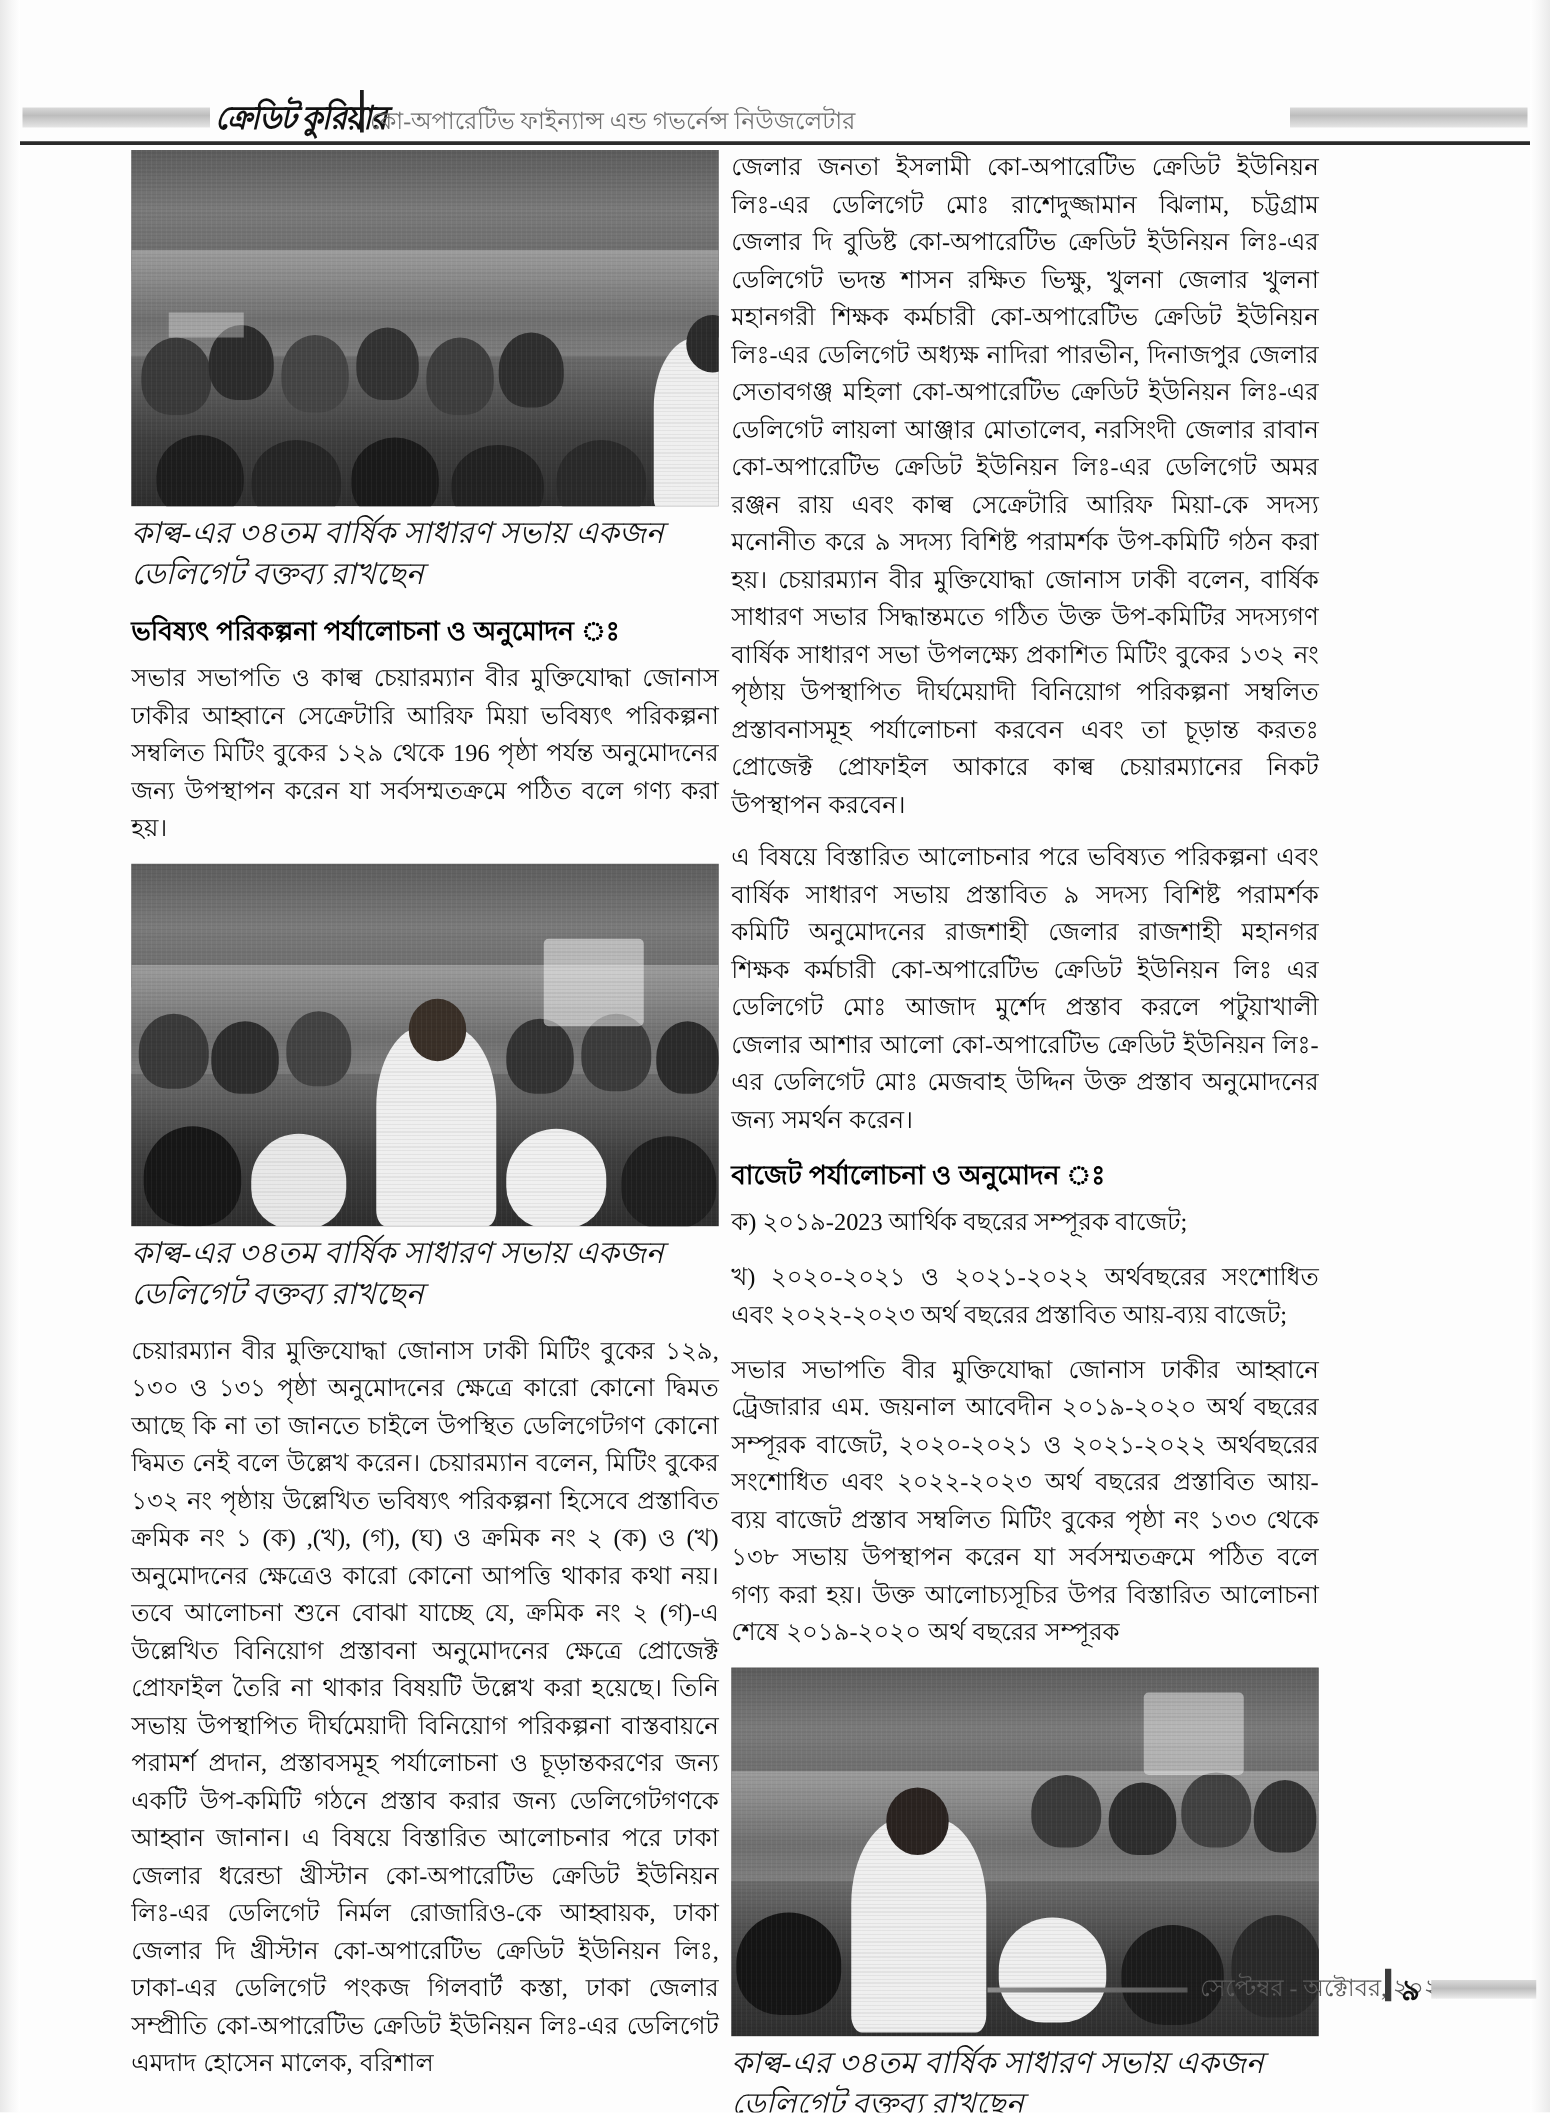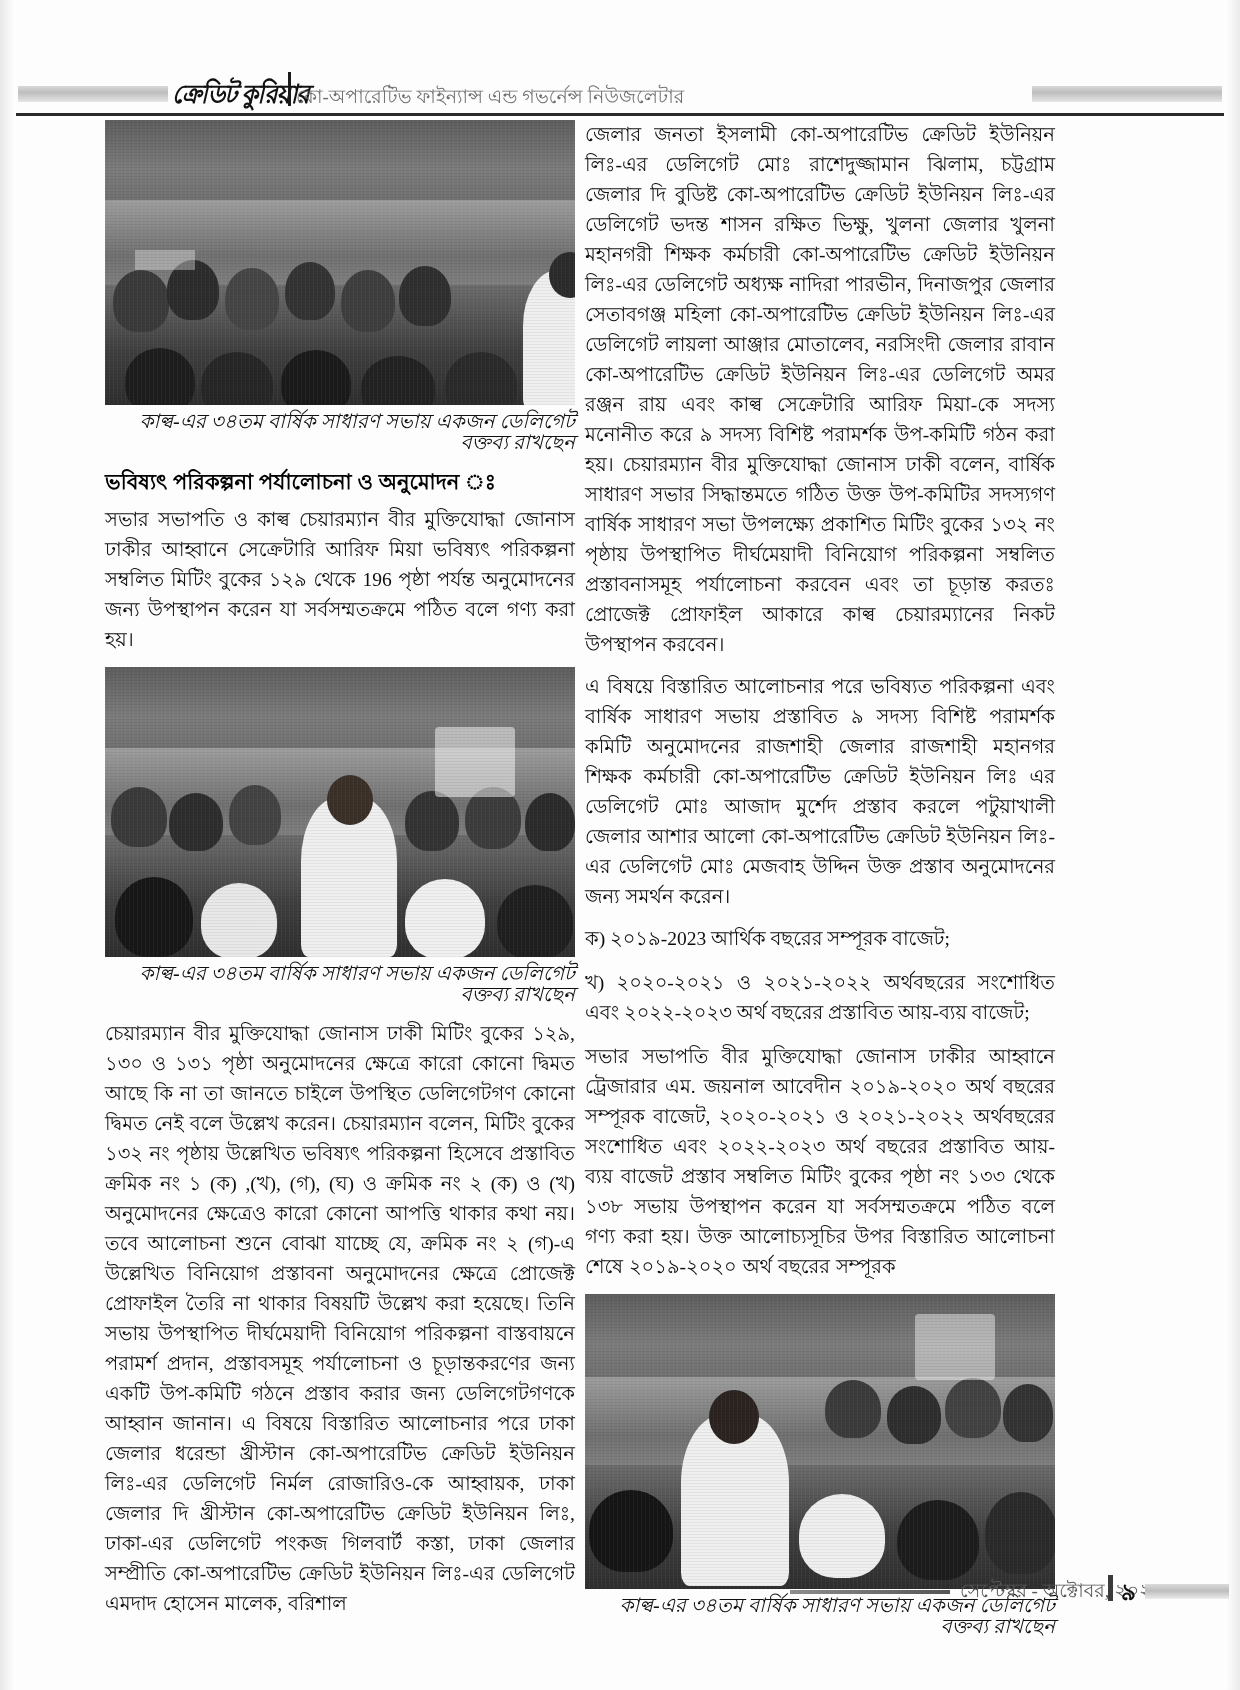--- a/index.html
+++ b/index.html
@@ -123,24 +123,24 @@
   }
   .noise{
     position:absolute;inset:0;
     background-image:
       repeating-linear-gradient(0deg, rgba(0,0,0,.055) 0 1px, transparent 1px 3px),
       repeating-linear-gradient(90deg, rgba(255,255,255,.045) 0 1px, transparent 1px 4px);
     pointer-events:none;
   }
 
   .caption{
-    font-size:20px;
+    font-size:24px;
     font-style:italic;
-    text-align:right;
-    line-height:21px;
+    text-align:left;
+    line-height:33px;
     color:#101010;
     margin:3px 0 14px 0;
     font-family:"Liberation Serif", serif;
   }
 
   
   .footer{
     position:absolute;left:105px;right:105px;bottom:82px;height:34px;
   }
   .ft-rule{
@@ -232,20 +232,21 @@
     <div class="caption">কাল্ব-এর ৩৪তম বার্ষিক সাধারণ সভায় একজন ডেলিগেট বক্তব্য রাখছেন</div>
 
     <p class="body">চেয়ারম্যান বীর মুক্তিযোদ্ধা জোনাস ঢাকী মিটিং বুকের ১২৯, ১৩০ ও ১৩১ পৃষ্ঠা অনুমোদনের ক্ষেত্রে কারো কোনো দ্বিমত আছে কি না তা জানতে চাইলে উপস্থিত ডেলিগেটগণ কোনো দ্বিমত নেই বলে উল্লেখ করেন। চেয়ারম্যান বলেন, মিটিং বুকের ১৩২ নং পৃষ্ঠায় উল্লেখিত ভবিষ্যৎ পরিকল্পনা হিসেবে প্রস্তাবিত ক্রমিক নং ১ (ক) ,(খ), (গ), (ঘ) ও ক্রমিক নং ২ (ক) ও (খ) অনুমোদনের ক্ষেত্রেও কারো কোনো আপত্তি থাকার কথা নয়। তবে আলোচনা শুনে বোঝা যাচ্ছে যে, ক্রমিক নং ২ (গ)-এ উল্লেখিত বিনিয়োগ প্রস্তাবনা অনুমোদনের ক্ষেত্রে প্রোজেক্ট প্রোফাইল তৈরি না থাকার বিষয়টি উল্লেখ করা হয়েছে। তিনি সভায় উপস্থাপিত দীর্ঘমেয়াদী বিনিয়োগ পরিকল্পনা বাস্তবায়নে পরামর্শ প্রদান, প্রস্তাবসমূহ পর্যালোচনা ও চূড়ান্তকরণের জন্য একটি উপ-কমিটি গঠনে প্রস্তাব করার জন্য ডেলিগেটগণকে আহ্বান জানান। এ বিষয়ে বিস্তারিত আলোচনার পরে ঢাকা জেলার ধরেন্ডা খ্রীস্টান কো-অপারেটিভ ক্রেডিট ইউনিয়ন লিঃ-এর ডেলিগেট নির্মল রোজারিও-কে আহ্বায়ক, ঢাকা জেলার দি খ্রীস্টান কো-অপারেটিভ ক্রেডিট ইউনিয়ন লিঃ, ঢাকা-এর ডেলিগেট পংকজ গিলবার্ট কস্তা, ঢাকা জেলার সম্প্রীতি কো-অপারেটিভ ক্রেডিট ইউনিয়ন লিঃ-এর ডেলিগেট এমদাদ হোসেন মালেক, বরিশাল</p>
   </div>
 
   <div class="col col-right">
 
     <p class="body">জেলার জনতা ইসলামী কো-অপারেটিভ ক্রেডিট ইউনিয়ন লিঃ-এর ডেলিগেট মোঃ রাশেদুজ্জামান ঝিলাম, চট্টগ্রাম জেলার দি বুডিষ্ট কো-অপারেটিভ ক্রেডিট ইউনিয়ন লিঃ-এর ডেলিগেট ভদন্ত শাসন রক্ষিত ভিক্ষু, খুলনা জেলার খুলনা মহানগরী শিক্ষক কর্মচারী কো-অপারেটিভ ক্রেডিট ইউনিয়ন লিঃ-এর ডেলিগেট অধ্যক্ষ নাদিরা পারভীন, দিনাজপুর জেলার সেতাবগঞ্জ মহিলা কো-অপারেটিভ ক্রেডিট ইউনিয়ন লিঃ-এর ডেলিগেট লায়লা আঞ্জার মোতালেব, নরসিংদী জেলার রাবান কো-অপারেটিভ ক্রেডিট ইউনিয়ন লিঃ-এর ডেলিগেট অমর রঞ্জন রায় এবং কাল্ব সেক্রেটারি আরিফ মিয়া-কে সদস্য মনোনীত করে ৯ সদস্য বিশিষ্ট পরামর্শক উপ-কমিটি গঠন করা হয়। চেয়ারম্যান বীর মুক্তিযোদ্ধা জোনাস ঢাকী বলেন, বার্ষিক সাধারণ সভার সিদ্ধান্তমতে গঠিত উক্ত উপ-কমিটির সদস্যগণ বার্ষিক সাধারণ সভা উপলক্ষ্যে প্রকাশিত মিটিং বুকের ১৩২ নং পৃষ্ঠায় উপস্থাপিত দীর্ঘমেয়াদী বিনিয়োগ পরিকল্পনা সম্বলিত প্রস্তাবনাসমূহ পর্যালোচনা করবেন এবং তা চূড়ান্ত করতঃ প্রোজেক্ট প্রোফাইল আকারে কাল্ব চেয়ারম্যানের নিকট উপস্থাপন করবেন।</p>
     <p class="body">এ বিষয়ে বিস্তারিত আলোচনার পরে ভবিষ্যত পরিকল্পনা এবং বার্ষিক সাধারণ সভায় প্রস্তাবিত ৯ সদস্য বিশিষ্ট পরামর্শক কমিটি অনুমোদনের রাজশাহী জেলার রাজশাহী মহানগর শিক্ষক কর্মচারী কো-অপারেটিভ ক্রেডিট ইউনিয়ন লিঃ এর ডেলিগেট মোঃ আজাদ মুর্শেদ প্রস্তাব করলে পটুয়াখালী জেলার আশার আলো কো-অপারেটিভ ক্রেডিট ইউনিয়ন লিঃ-এর ডেলিগেট মোঃ মেজবাহ উদ্দিন উক্ত প্রস্তাব অনুমোদনের জন্য সমর্থন করেন।</p>
 
+    <h2 class="sec">বাজেট পর্যালোচনা ও অনুমোদন ঃ</h2>
     <p class="listitem">ক) ২০১৯-2023 আর্থিক বছরের সম্পূরক বাজেট;</p>
     <p class="listitem">খ) ২০২০-২০২১ ও ২০২১-২০২২ অর্থবছরের সংশোধিত এবং ২০২২-২০২৩ অর্থ বছরের প্রস্তাবিত আয়-ব্যয় বাজেট;</p>
 
     <p class="body">সভার সভাপতি বীর মুক্তিযোদ্ধা জোনাস ঢাকীর আহ্বানে ট্রেজারার এম. জয়নাল আবেদীন ২০১৯-২০২০ অর্থ বছরের সম্পূরক বাজেট, ২০২০-২০২১ ও ২০২১-২০২২ অর্থবছরের সংশোধিত এবং ২০২২-২০২৩ অর্থ বছরের প্রস্তাবিত আয়-ব্যয় বাজেট প্রস্তাব সম্বলিত মিটিং বুকের পৃষ্ঠা নং ১৩৩ থেকে ১৩৮ সভায় উপস্থাপন করেন যা সর্বসম্মতক্রমে পঠিত বলে গণ্য করা হয়। উক্ত আলোচ্যসূচির উপর বিস্তারিত আলোচনা শেষে ২০১৯-২০২০ অর্থ বছরের সম্পূরক</p>
 
     <div class="photo" style="height:295px;margin-top:8px;">
       <div class="ph-sky"></div>
       <div class="ph-mid"></div>
       <div class="ph-fg"></div>
       <div class="crowd" style="left:240px;top:86px;width:56px;height:58px;background:#3b3b3b;"></div>

